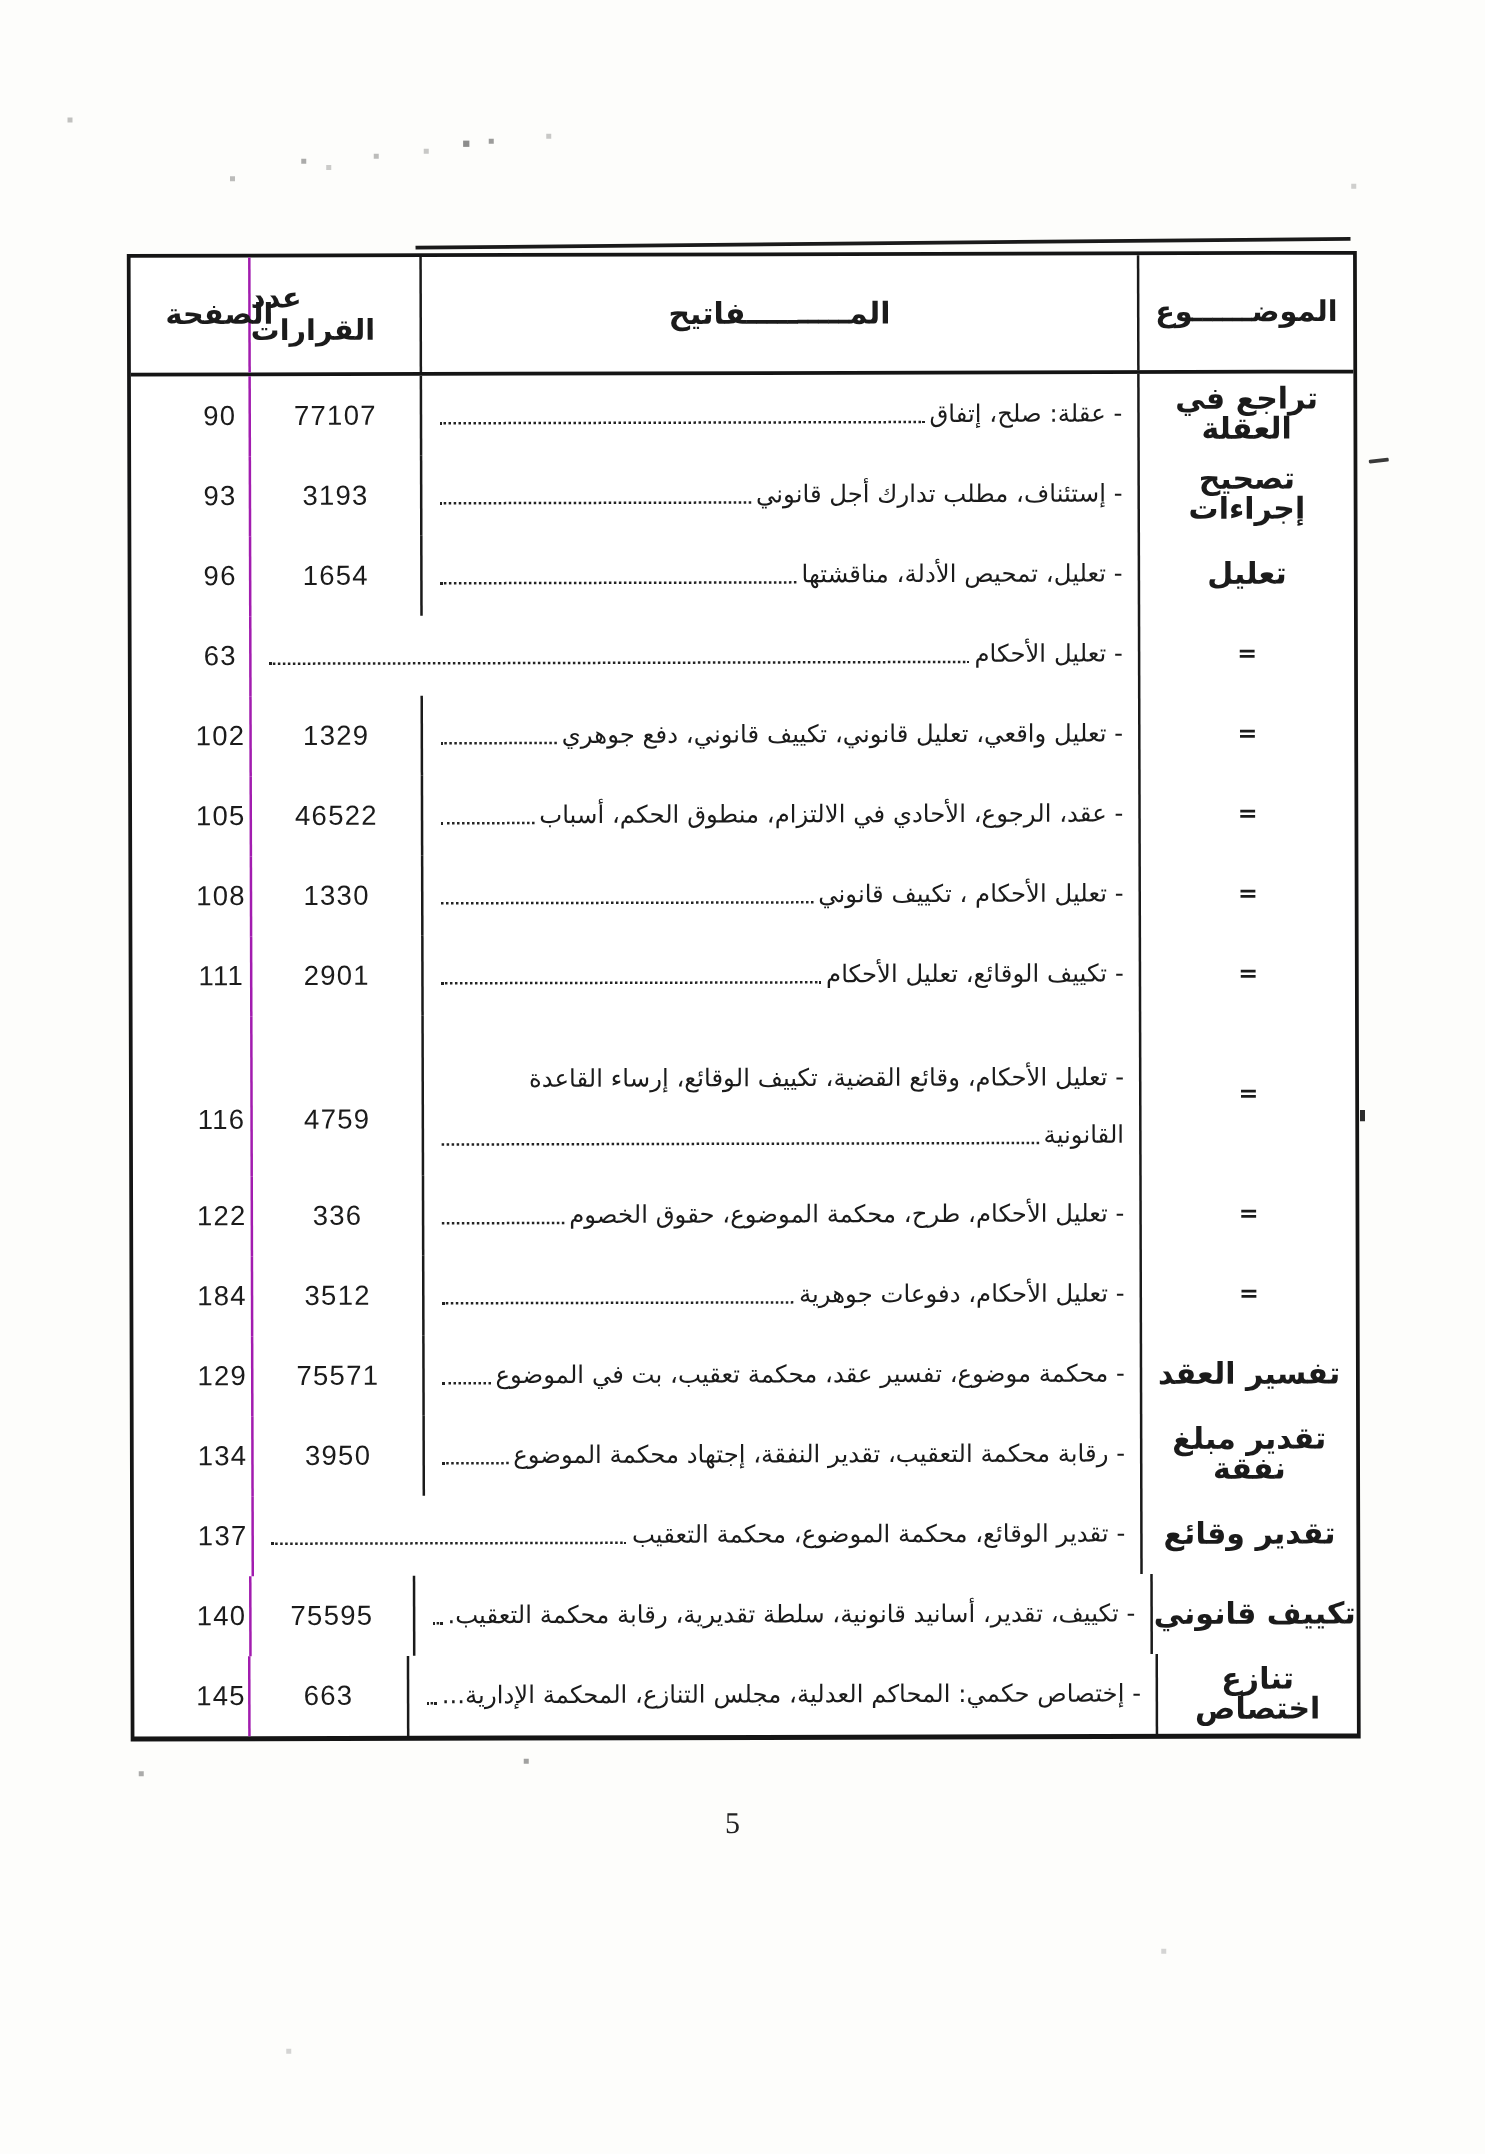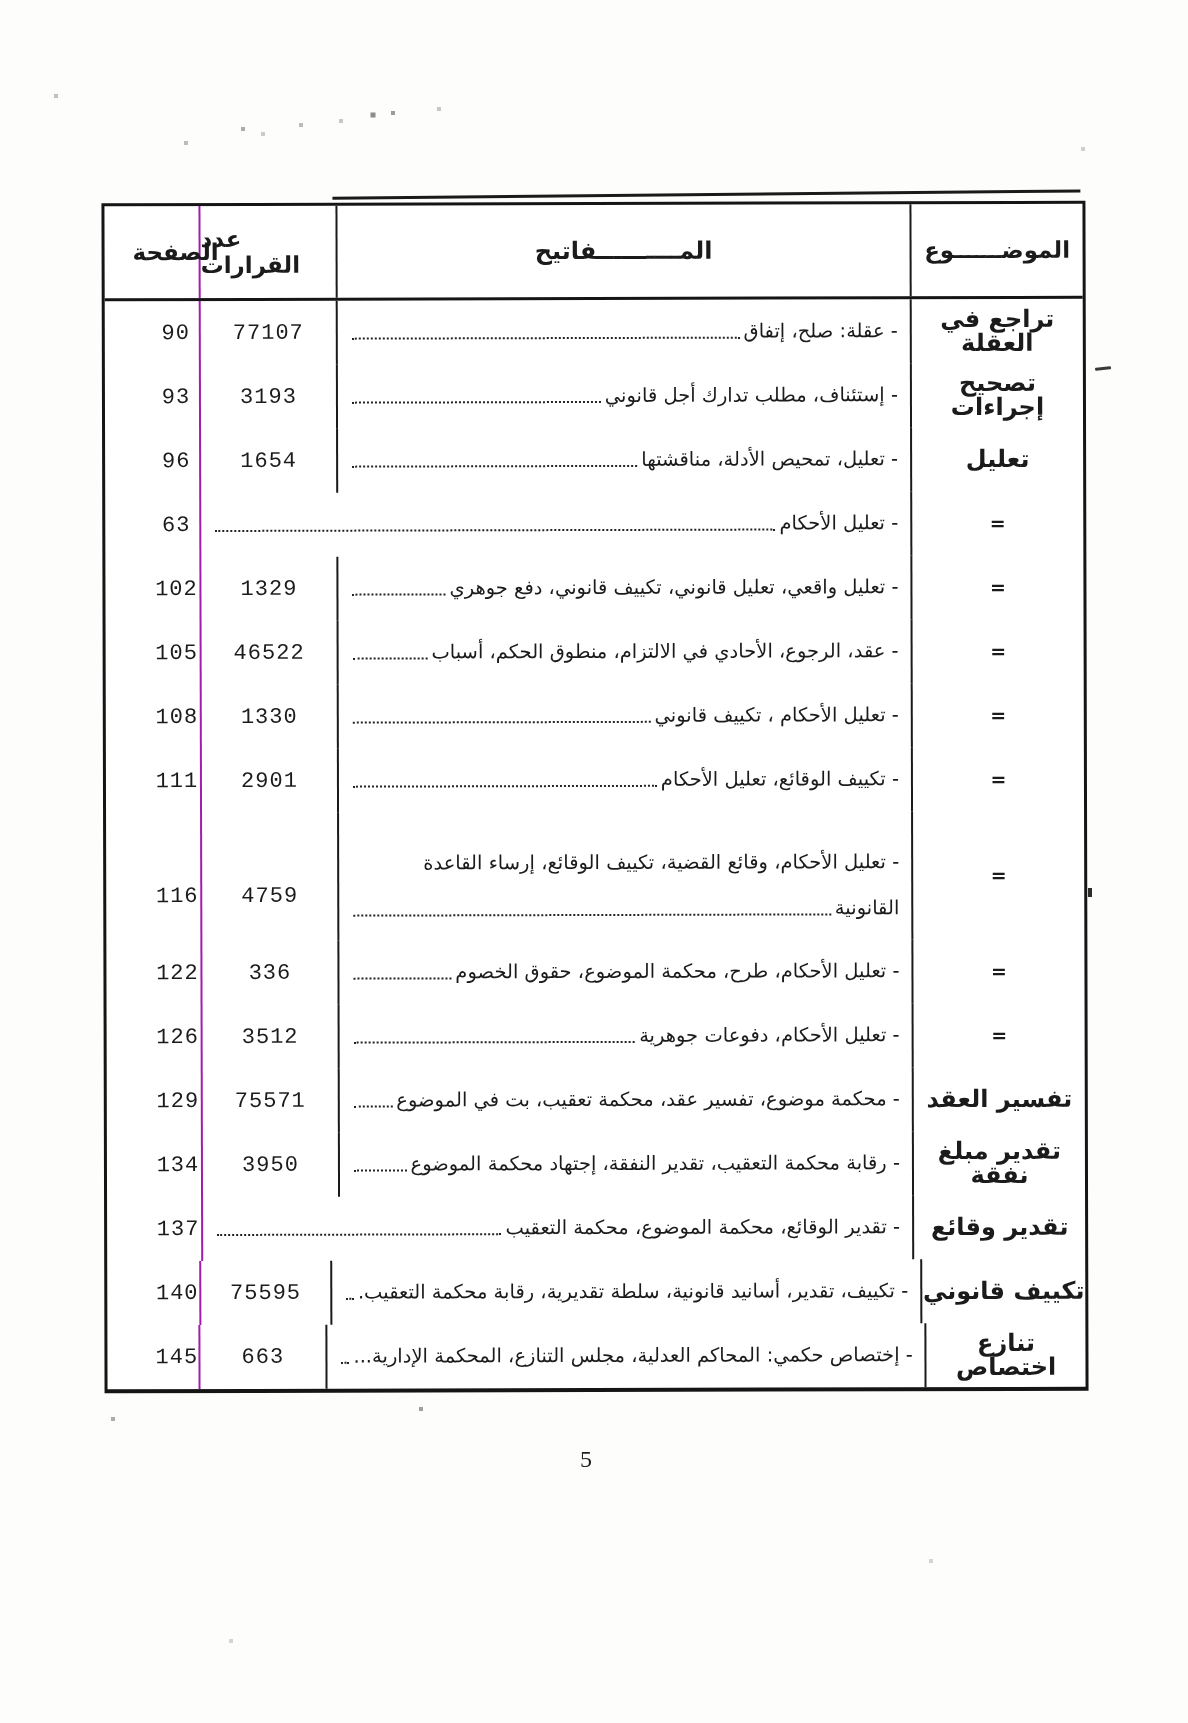--- a/index.html
+++ b/index.html
@@ -33,21 +33,21 @@
   .col-decisions{width:137px;border-right:2px solid #1a1a1a;display:flex;align-items:center;justify-content:center;}
   .col-keys{flex:1;border-right:2px solid #1a1a1a;display:flex;flex-direction:column;justify-content:center;direction:rtl;padding:0 12px;}
   .col-subject{width:171px;display:flex;align-items:center;justify-content:center;direction:rtl;}
   .header-row .col-page,.header-row .col-decisions,.header-row .col-subject{
     font-size:23px;align-items:center;
   }
   .header-row .col-keys{align-items:center;font-size:24px;}
   .body .row{display:flex;height:64px;}
   .body .row.two-line{height:128px;}
   .num{
-    font-family:Liberation Mono, monospace;
+    font-family:Liberation Sans, sans-serif;
     font-size:22px;letter-spacing:1px;
   }
   .keys-line{display:flex;align-items:flex-end;line-height:26px;}
   .keys-text{font-size:19.5px;white-space:nowrap;}
   .leader{flex:1;border-bottom:2.4px dotted #232323;margin:0 4px 6px 2px;min-width:8px;}
   .col-subject .subject-text{font-size:24px;font-weight:bold;text-align:center;line-height:24px;}
   .col-subject .subject-text.ditto{font-size:19px;}
   .row.two-line .col-page,.row.two-line .col-decisions{align-items:flex-end;padding-bottom:32px;}
   .row.two-line .col-keys .keys-line{height:46px;align-items:flex-end;}
   
@@ -237,21 +237,21 @@
               <span class="keys-text">- تعليل الأحكام، طرح، محكمة الموضوع، حقوق الخصوم</span>
               <span class="leader"></span>
             </div>
           </div>
     <div class="cell col-subject">
       <span class="subject-text ditto">=</span>
     </div>
   </div>
 
   <div class="row">
-    <div class="cell col-page num">126</div>
+    <div class="cell col-page num">184</div>
     <div class="cell col-decisions num">3512</div>
     <div class="cell col-keys">
             <div class="keys-line">
               <span class="keys-text">- تعليل الأحكام، دفوعات جوهرية</span>
               <span class="leader"></span>
             </div>
           </div>
     <div class="cell col-subject">
       <span class="subject-text ditto">=</span>
     </div>

